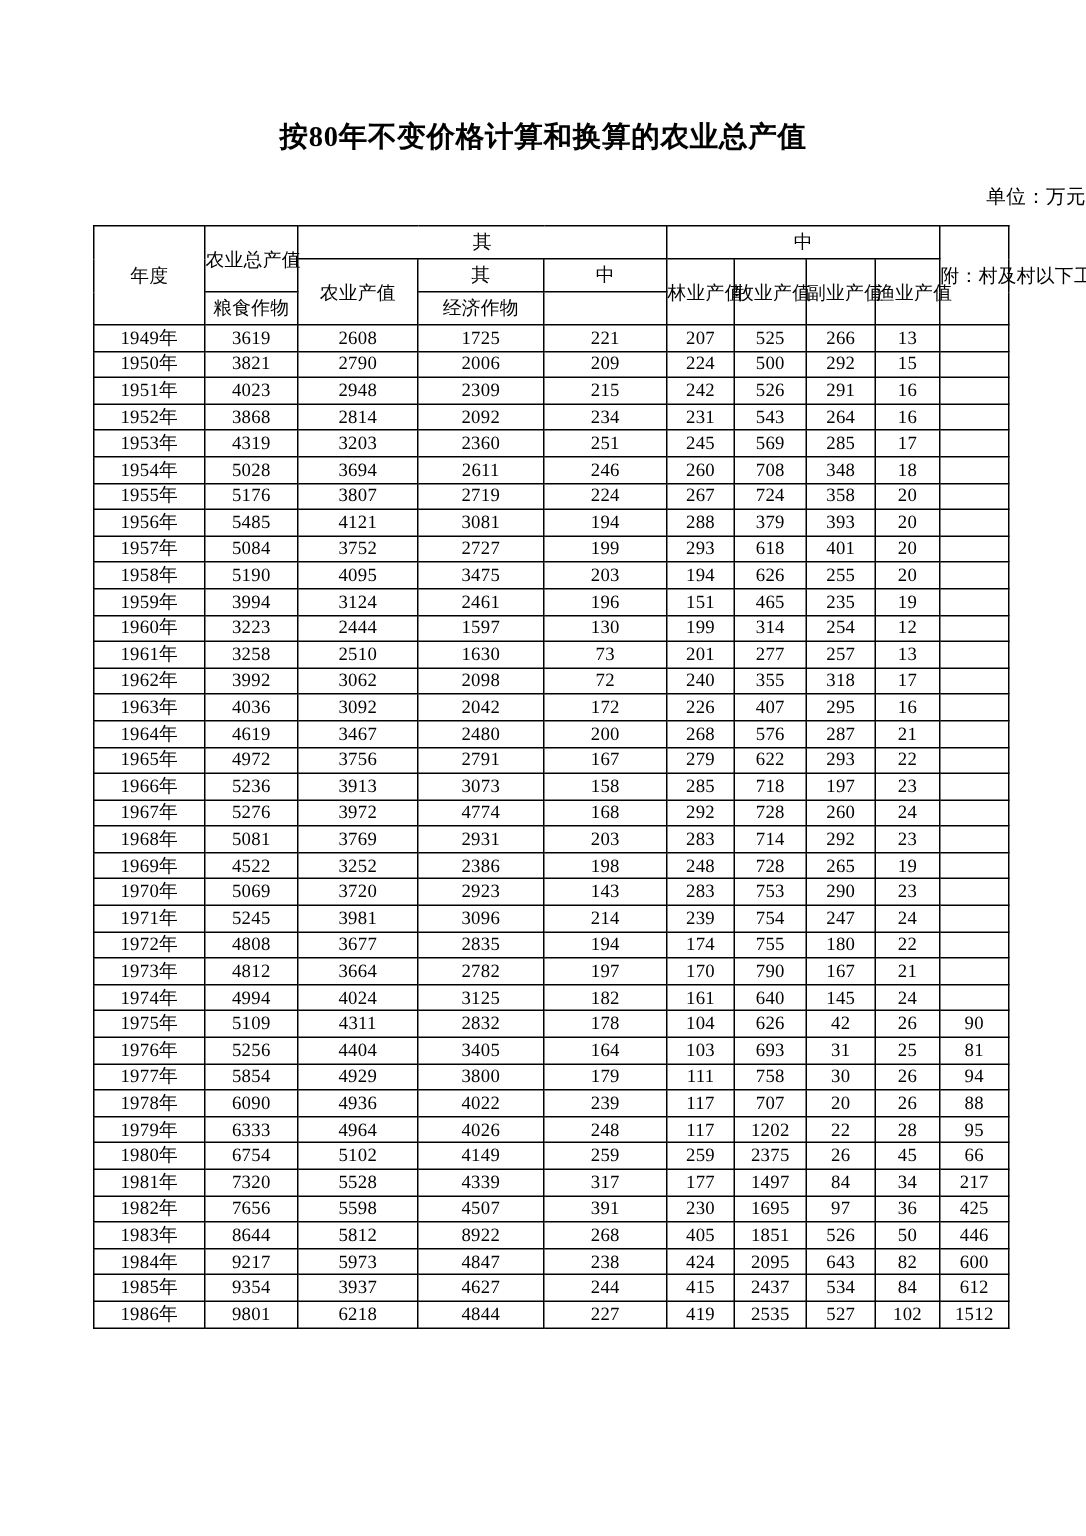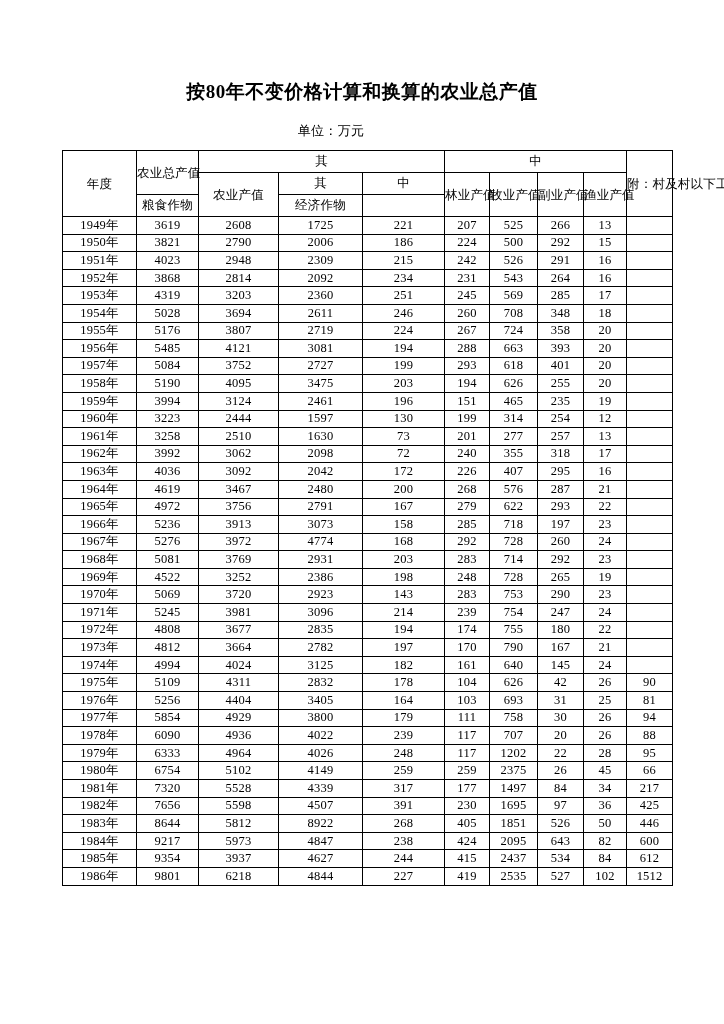--- a/index.html
+++ b/index.html
@@ -26,26 +26,25 @@
     text-align: center;
     font-size: 19px;
     font-weight: bold;
     letter-spacing: 0.5px;
     margin: 0;
     padding-top: 79px;
     line-height: 26px;
     font-family: "Liberation Serif", "DejaVu Serif", serif;
   }
   .unit-line {
-    text-align: center;
+    text-align: right;
     font-size: 13px;
     line-height: 18px;
     margin: 0;
     padding-top: 17px;
-    padding-right: 62px;
     letter-spacing: 0.3px;
   }
   .table-wrap {
     padding-top: 10px;
     padding-left: 62px;
     padding-right: 62px;
   }
   table.stat {
     border-collapse: collapse;
     width: 600px;
@@ -149,21 +148,21 @@
             <td>525</td>
             <td>266</td>
             <td>13</td>
             <td></td>
           </tr>
           <tr>
             <td>1950年</td>
             <td>3821</td>
             <td>2790</td>
             <td>2006</td>
-            <td>186</td>
+            <td>209</td>
             <td>224</td>
             <td>500</td>
             <td>292</td>
             <td>15</td>
             <td></td>
           </tr>
           <tr>
             <td>1951年</td>
             <td>4023</td>
             <td>2948</td>
@@ -223,21 +222,21 @@
             <td>20</td>
             <td></td>
           </tr>
           <tr>
             <td>1956年</td>
             <td>5485</td>
             <td>4121</td>
             <td>3081</td>
             <td>194</td>
             <td>288</td>
-            <td>663</td>
+            <td>379</td>
             <td>393</td>
             <td>20</td>
             <td></td>
           </tr>
           <tr>
             <td>1957年</td>
             <td>5084</td>
             <td>3752</td>
             <td>2727</td>
             <td>199</td>

